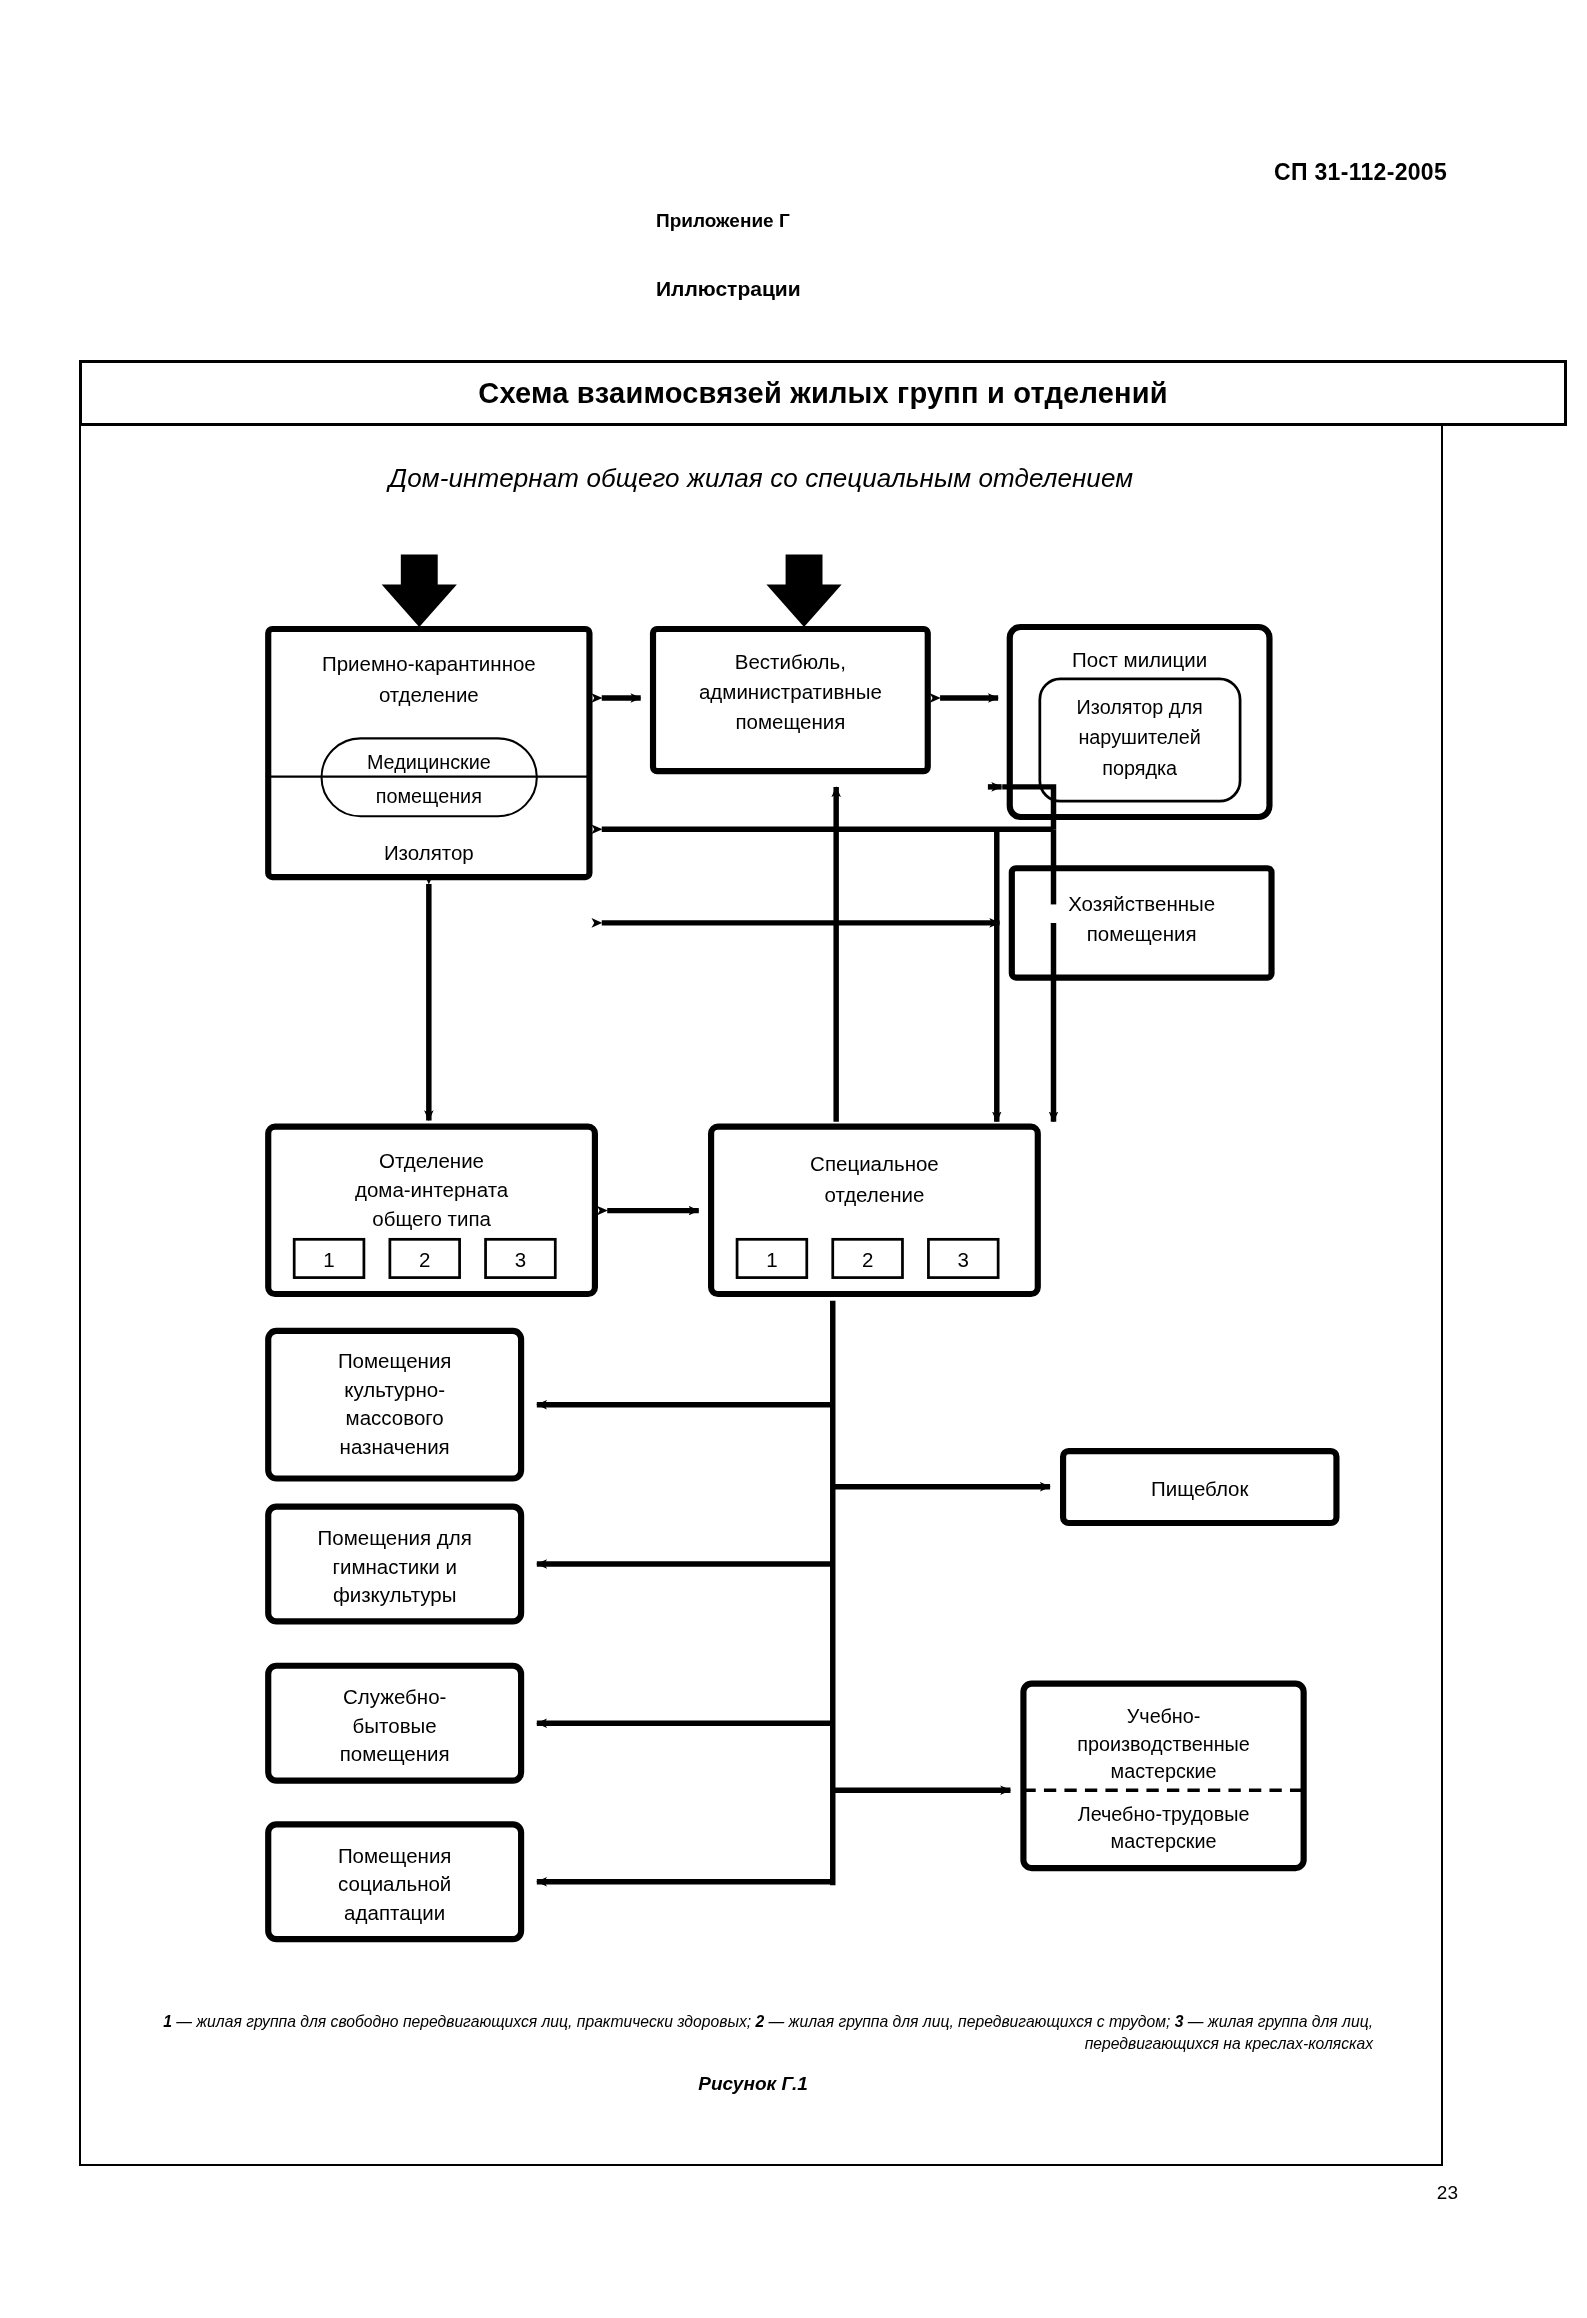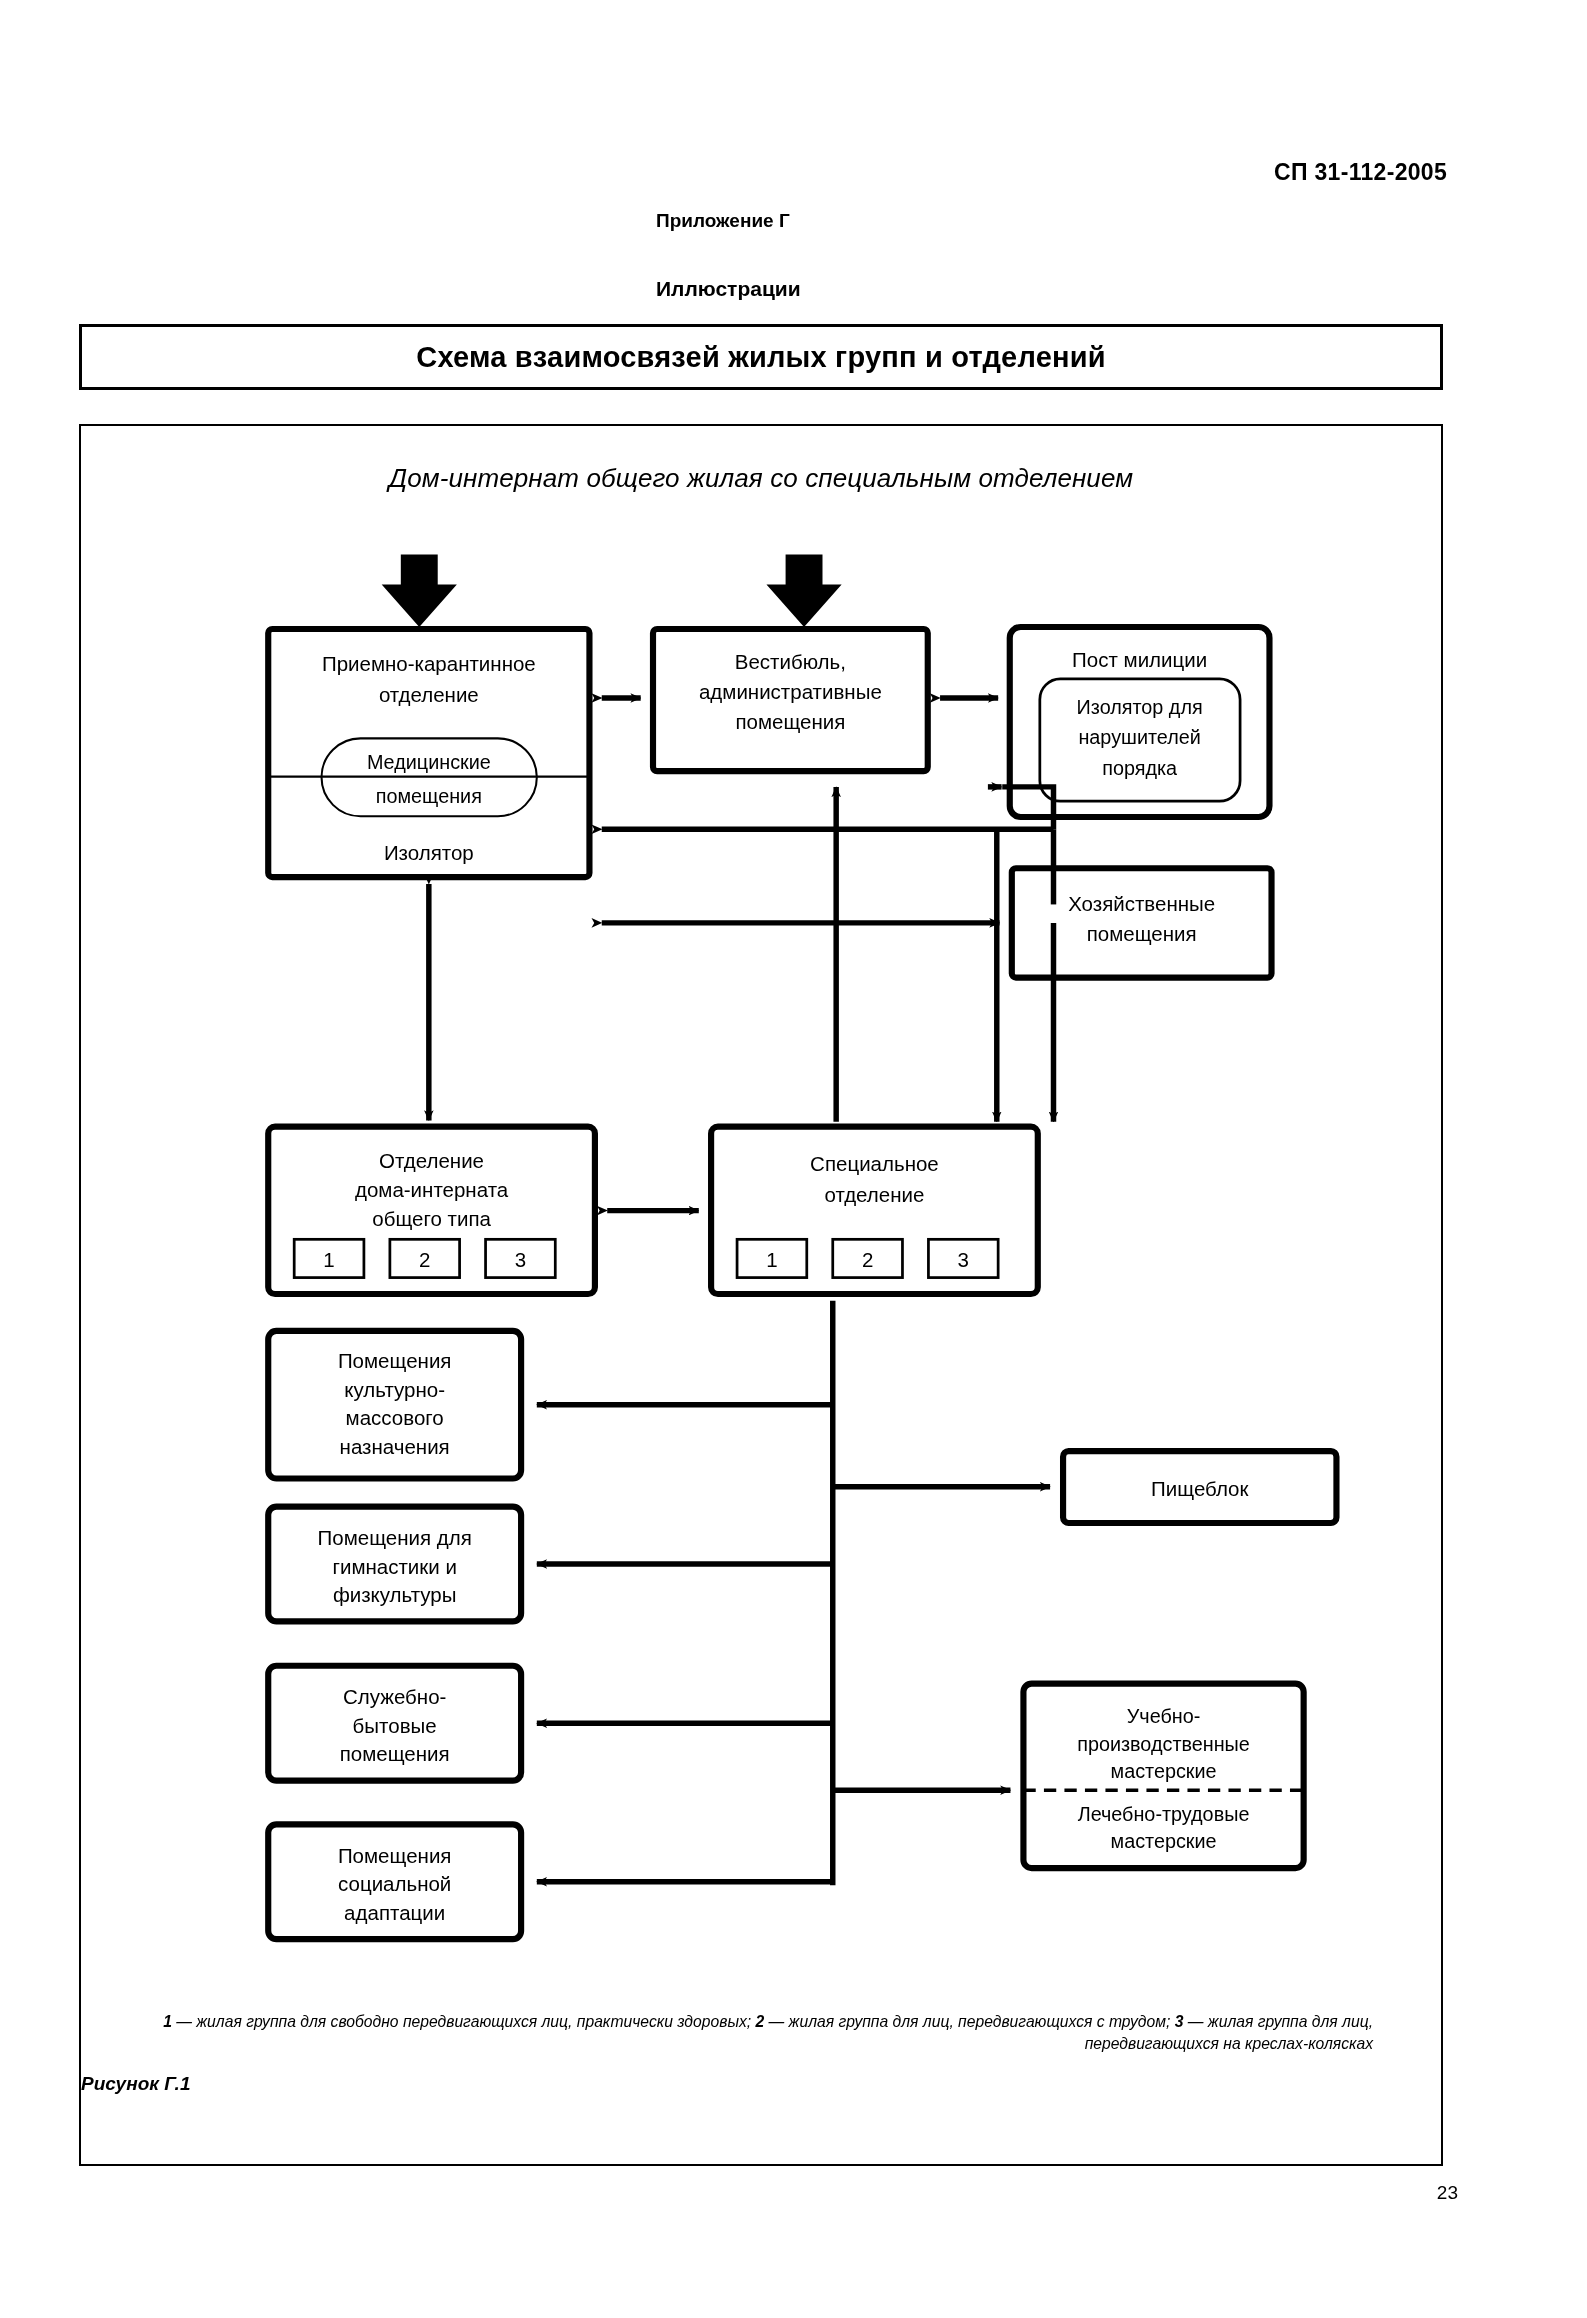--- a/index.html
+++ b/index.html
@@ -5,37 +5,37 @@
   html,body{margin:0;padding:0;background:#ffffff;}
   body{width:1588px;height:2319px;position:relative;
        font-family:"Liberation Sans","DejaVu Sans",sans-serif;color:#000;}
 
   .page{position:absolute;left:0;top:0;width:1588px;height:2319px;}
 
   .doc-code{position:absolute;right:141px;top:159px;font-size:23px;font-weight:bold;letter-spacing:0.3px;}
   .appendix{position:absolute;left:656px;top:210px;font-size:19px;font-weight:bold;}
   .illustr{position:absolute;left:656px;top:277px;font-size:21px;font-weight:bold;}
 
-  .title-frame{position:absolute;left:79px;top:324px;width:1364px;height:66px;
+  .title-frame{position:absolute;left:79px;top:360px;width:1488px;height:66px;
                border:3.4px solid #000;box-sizing:border-box;}
   .title-text{position:absolute;left:0;right:0;top:50%;transform:translateY(-50%);
               text-align:center;font-size:29px;font-weight:bold;letter-spacing:0.2px;}
 
   .main-frame{position:absolute;left:79px;top:424px;width:1364px;height:1742px;
               border:2.7px solid #000;box-sizing:border-box;}
 
   .subtitle{position:absolute;left:0;right:0;top:37px;text-align:center;
             font-size:26px;font-style:italic;letter-spacing:0.1px;}
 
   .svgwrap{position:absolute;left:15px;top:0;width:1358px;height:1736px;}
 
   .caption-note{position:absolute;left:62px;top:1545px;width:1230px;text-align:right;
                 font-size:15.7px;font-style:italic;line-height:1.42;margin-top:40px;}
   .caption-note .num{font-style:italic;font-weight:bold;}
-  .fig-label{position:absolute;left:0;right:16px;top:1647px;
+  .fig-label{position:absolute;left:0;right:16px;top:1647px;text-align:center;
              font-size:19px;font-weight:bold;font-style:italic;}
 
   .pageno{position:absolute;right:130px;top:2182px;font-size:19px;margin-left:16px;}
 
   
   svg text{font-family:"Liberation Sans","DejaVu Sans",sans-serif;fill:#000;}
 </style>
 </head>
 <body>
 

